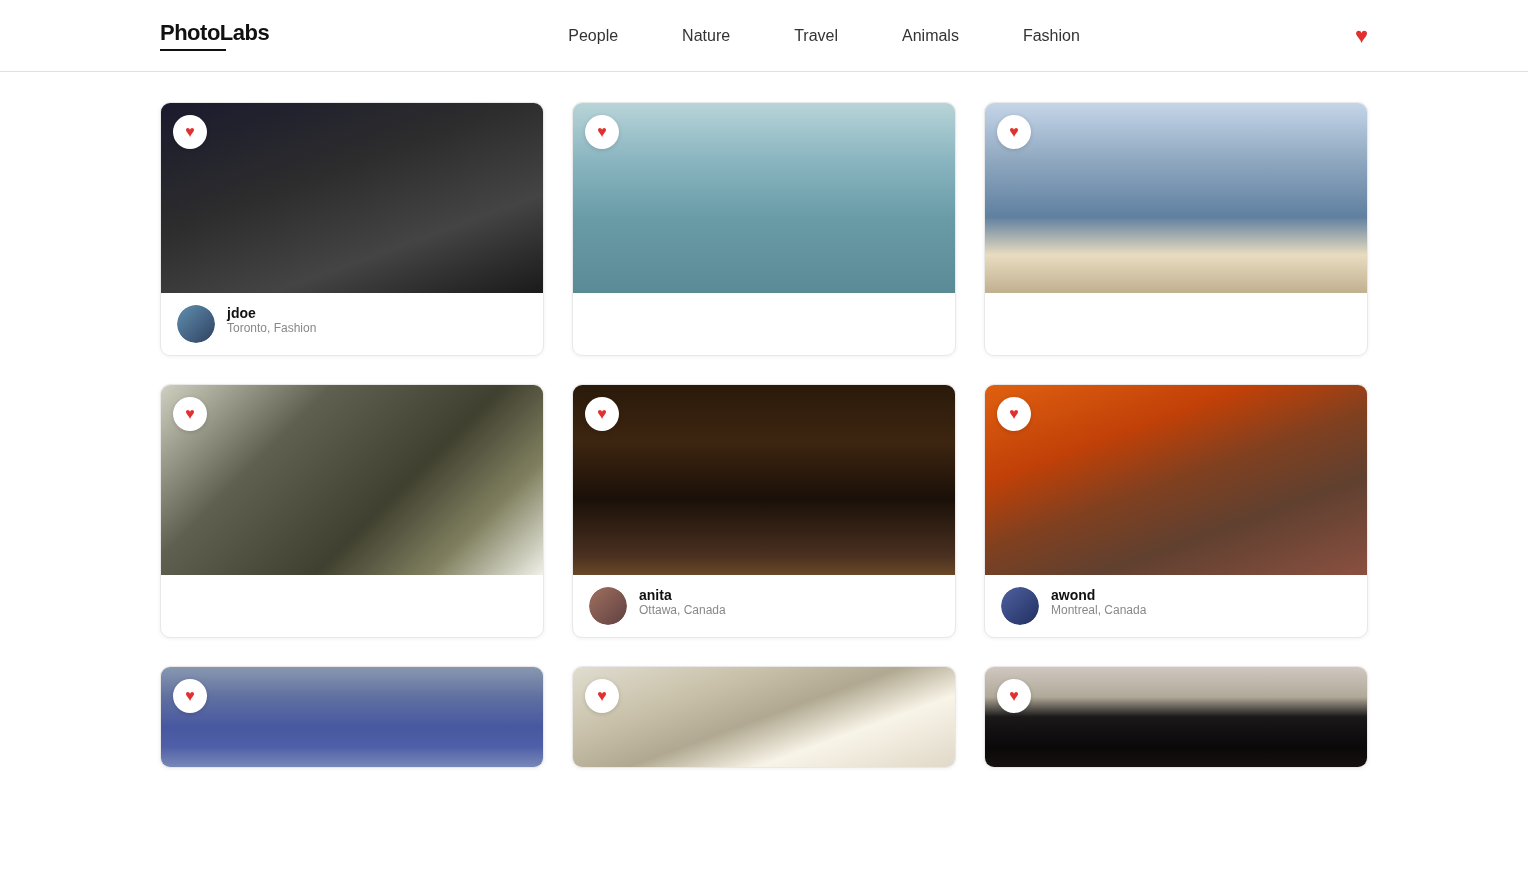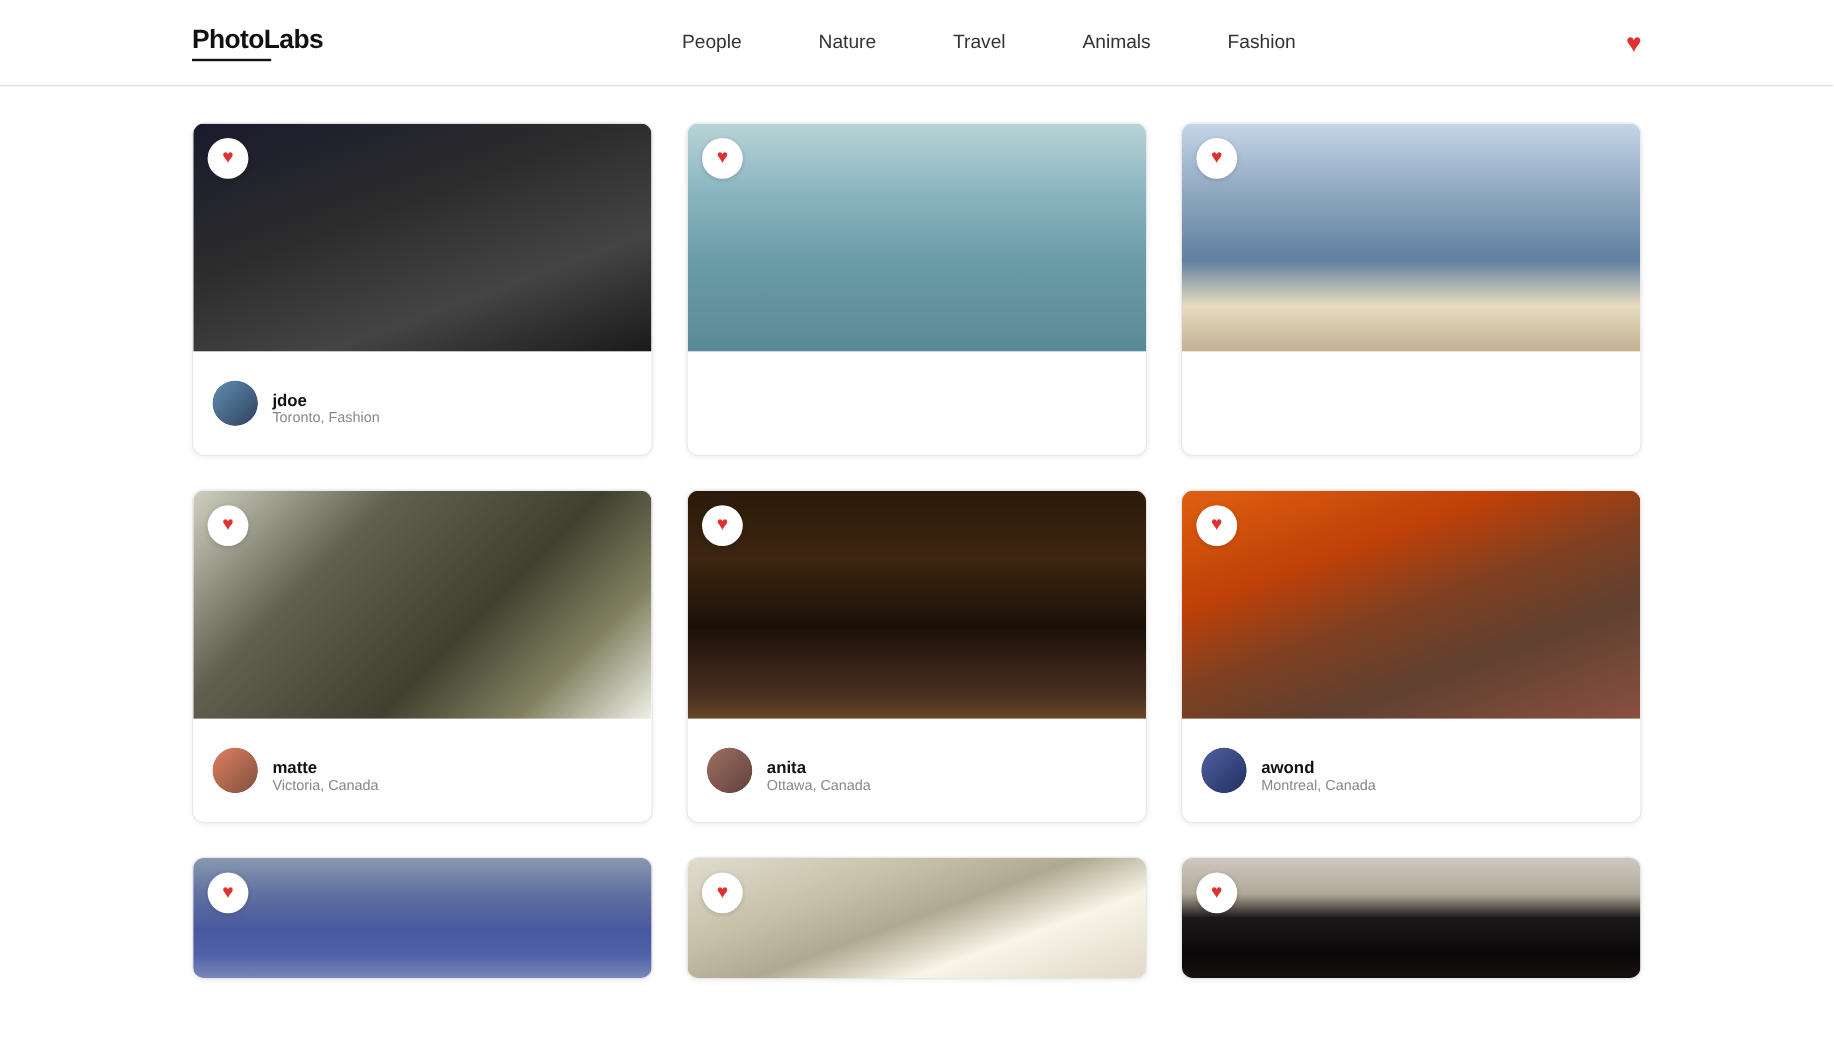--- a/index.html
+++ b/index.html
@@ -102,23 +102,23 @@
       align-items: center;
       justify-content: center;
       cursor: pointer;
       box-shadow: 0 1px 4px rgba(0,0,0,0.15);
       font-size: 16px;
       color: #e03030;
     }
 
     .card-footer {
       display: flex;
-      align-items: flex-end;
+      align-items: flex-start;
       gap: 12px;
-      padding: 24px 16px;
+      padding: 12px 16px;
     }
     .avatar {
       width: 38px;
       height: 38px;
       border-radius: 50%;
       overflow: hidden;
       flex-shrink: 0;
     }
     .avatar-placeholder {
       width: 100%;
@@ -209,29 +209,20 @@
 
   </div>
       <div class="card">
     <div class="card-image-container" style="height:190px">
       <div class="card-image img-sandals" style="width:100%;height:100%;"></div>
       <button class="heart-btn">
         <span>♥</span>
       </button>
     </div>
 
-    <div class="card-footer">
-      <div class="avatar">
-        <div class="avatar-placeholder av4"></div>
-      </div>
-      <div class="card-user-info">
-        <span class="card-username">matte</span>
-        <span class="card-location">Victoria, Canada</span>
-      </div>
-    </div>
   </div>
       <div class="card">
     <div class="card-image-container" style="height:190px">
       <div class="card-image img-man-drink" style="width:100%;height:100%;"></div>
       <button class="heart-btn">
         <span>♥</span>
       </button>
     </div>
 
     <div class="card-footer">

